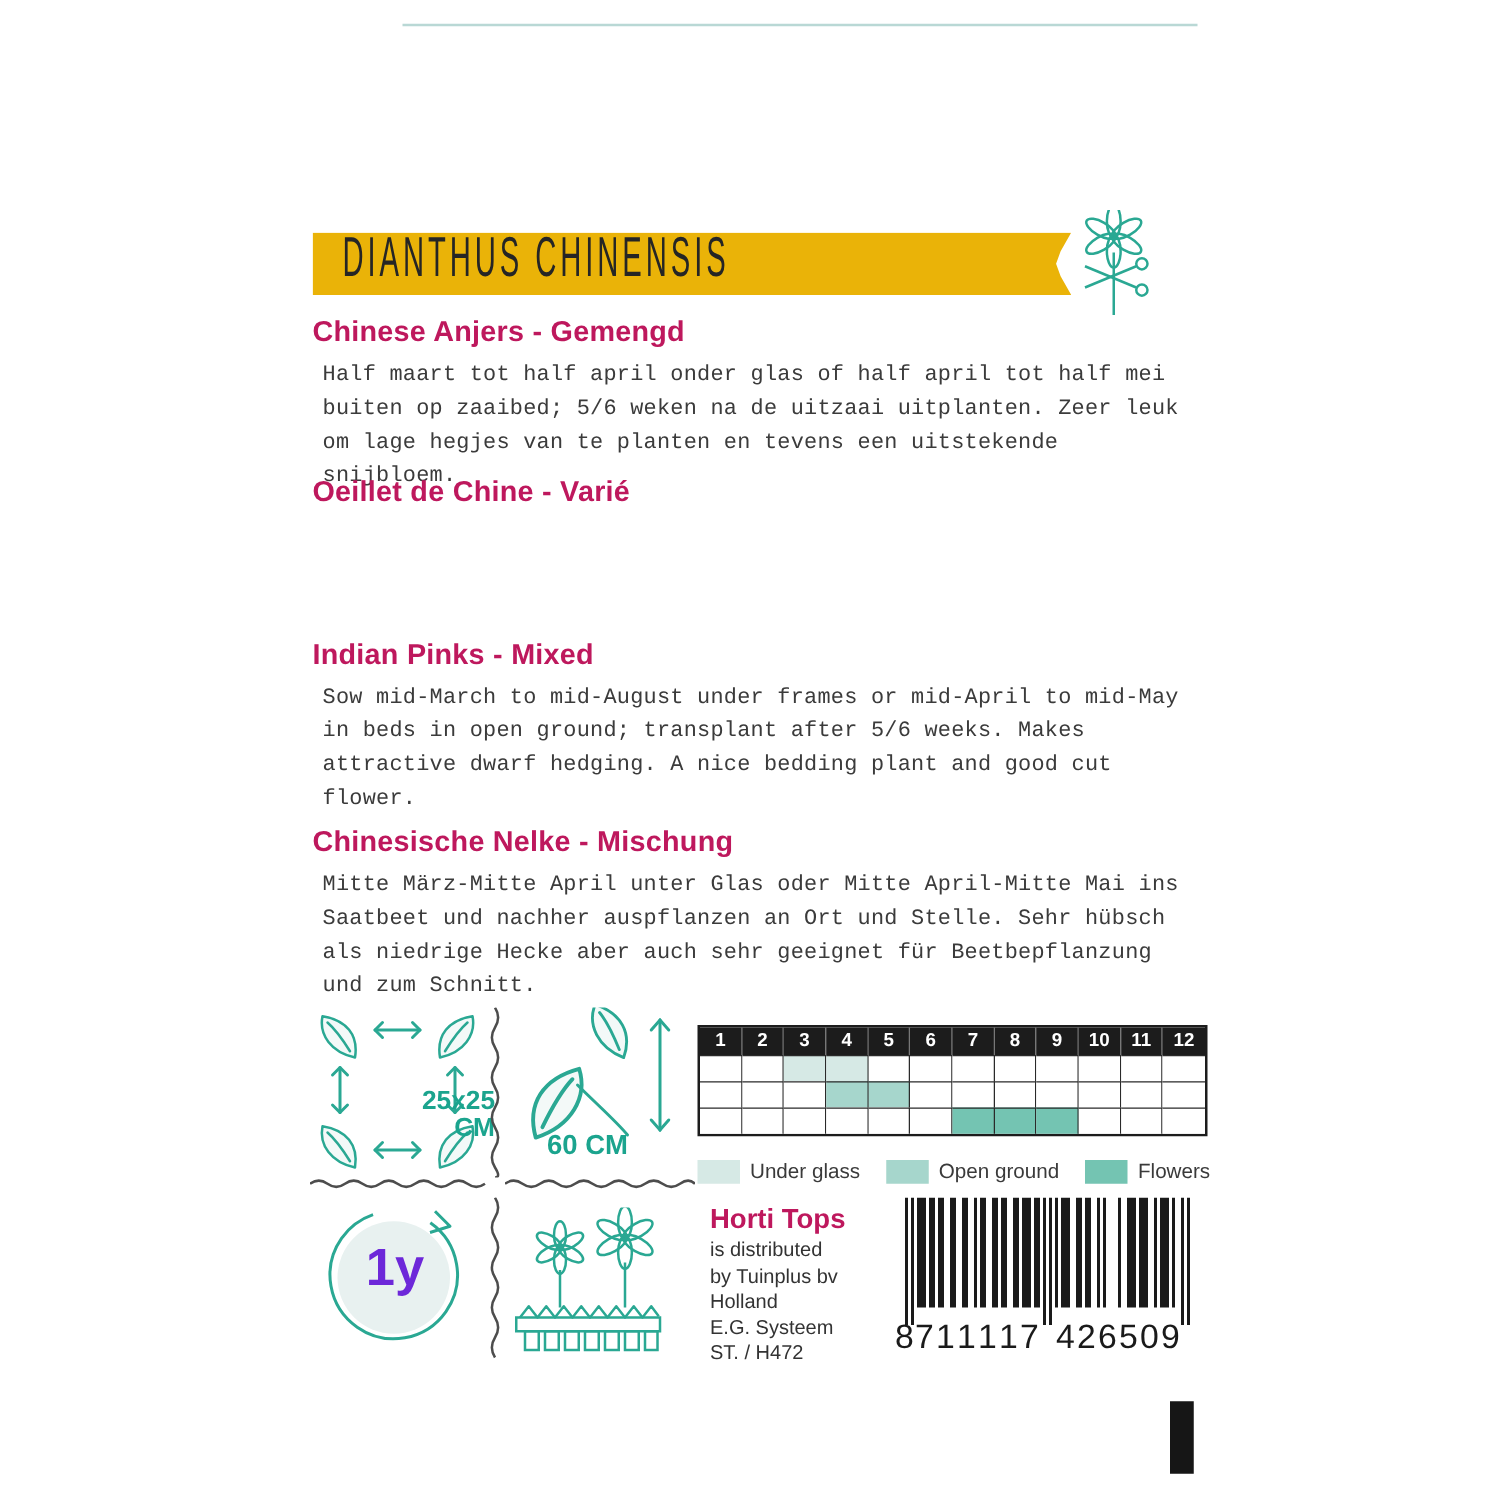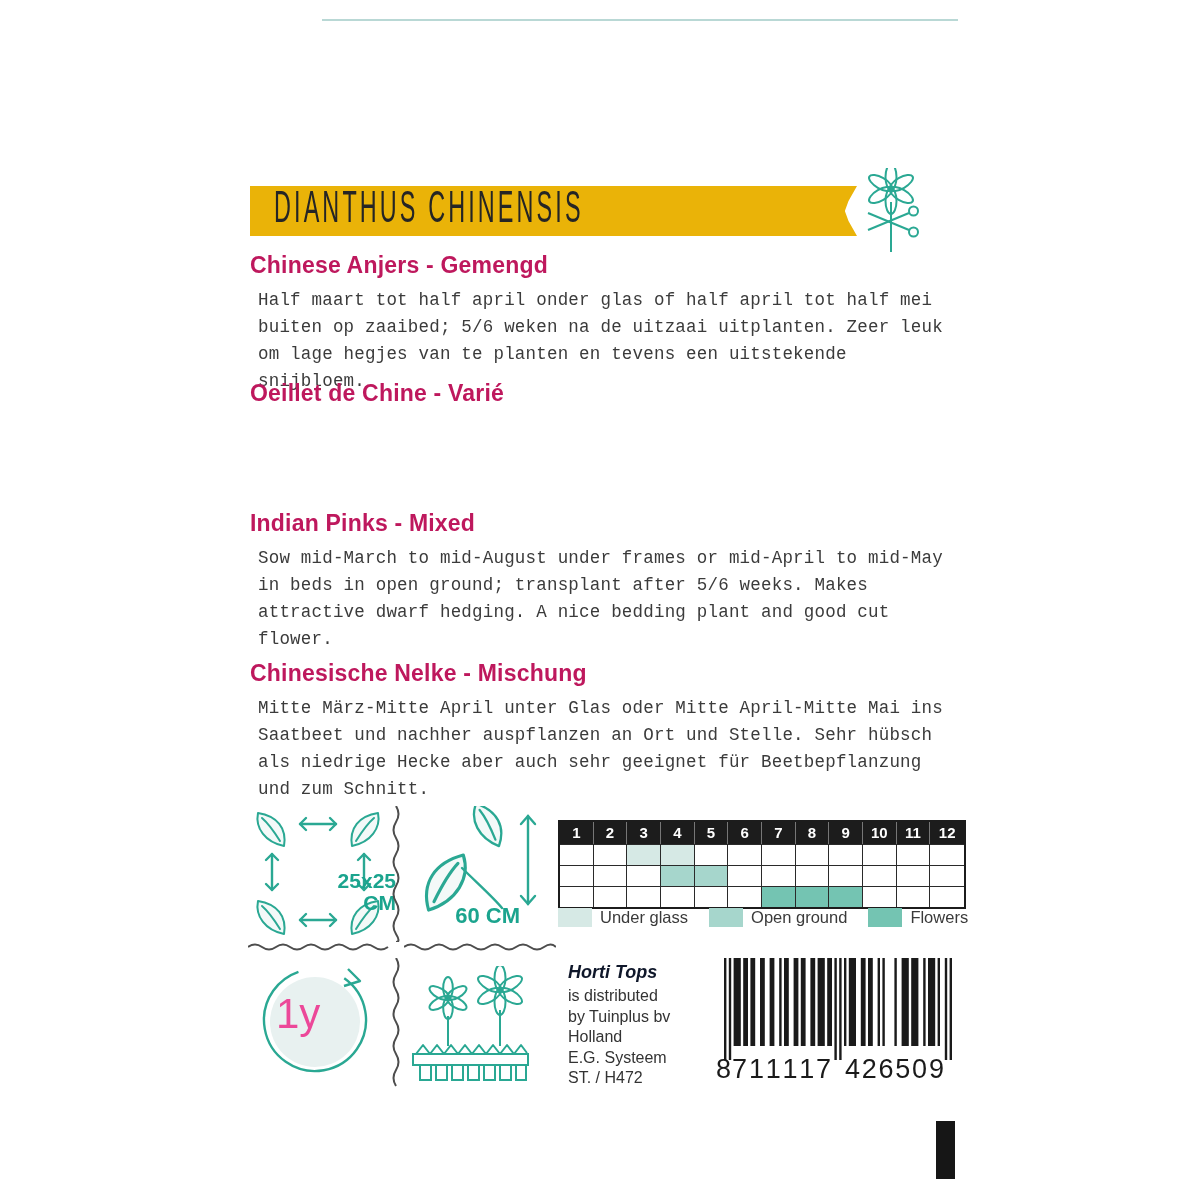--- a/index.html
+++ b/index.html
@@ -17,32 +17,32 @@
   .sec-h{margin:0 0 7px 0;font-size:23px;font-weight:bold;color:#be185d;letter-spacing:.2px;}
   .sec-p{margin:8px;font-size:17.5px;line-height:27px;color:#3b3b3b;letter-spacing:.2px;font-family:Liberation Mono, monospace;}
   
   .cal{left:558px;top:820px;width:404px;border:2px solid #1c1c1c;background:#fff;}
   .cal-head,.cal-bodygrid{display:grid;grid-template-columns:repeat(12,1fr);}
   .cal-h{background:#1c1c1c;color:#fff;font-size:15px;font-weight:bold;text-align:center;
          line-height:22px;height:22px;border-right:1px solid #777;}
   .cal-h:last-child{border-right:none;}
   .cal-c{height:20px;background:#fff;border-right:1px solid #2a2a2a;border-top:1px solid #2a2a2a;}
   .cal-c:nth-child(12n){border-right:none;}
-  .legend{left:558px;top:908px;width:404px;display:flex;align-items:flex-end;gap:21px;}
+  .legend{left:558px;top:928px;width:404px;display:flex;align-items:flex-end;gap:21px;}
   .leg-item{display:flex;align-items:center;}
   .leg-sw{width:34px;height:19px;display:inline-block;}
   .leg-lb{font-size:16.5px;color:#3a3a3a;margin-left:8px;white-space:nowrap;}
   
   .spacing-label{left:286px;top:870px;width:110px;text-align:right;color:#1ba48e;font-weight:bold;
                  font-size:21px;line-height:22px;}
-  .height-label{left:420px;top:903px;width:100px;text-align:right;color:#1ba48e;font-weight:bold;font-size:22px;}
-  .annual-label{left:276px;top:990px;width:80px;text-align:left;color:#ec4899;font-weight:normal;font-size:42px;}
+  .height-label{left:420px;top:903px;width:100px;text-align:center;color:#1ba48e;font-weight:bold;font-size:22px;}
+  .annual-label{left:276px;top:990px;width:80px;text-align:center;color:#6d28d9;font-weight:bold;font-size:42px;}
   
   .dist{left:568px;top:962px;width:150px;}
-  .dist-name{font-size:18px;font-weight:bold;color:#0f172a;margin-bottom:3px;font-style:italic;}
+  .dist-name{font-size:22px;font-weight:bold;color:#be185d;margin-bottom:3px;}
   .dist-lines div{font-size:16px;line-height:20.5px;color:#333;}
   .bc-digit{font-size:27px;fill:#1a1a1a;font-family:"Liberation Sans",sans-serif;}
   .print-mark{left:936px;top:1121px;width:19px;height:58px;background:#161616;}
   svg{display:block;}
 </style>
 </head>
 <body>
 
 <div class="page">
 

